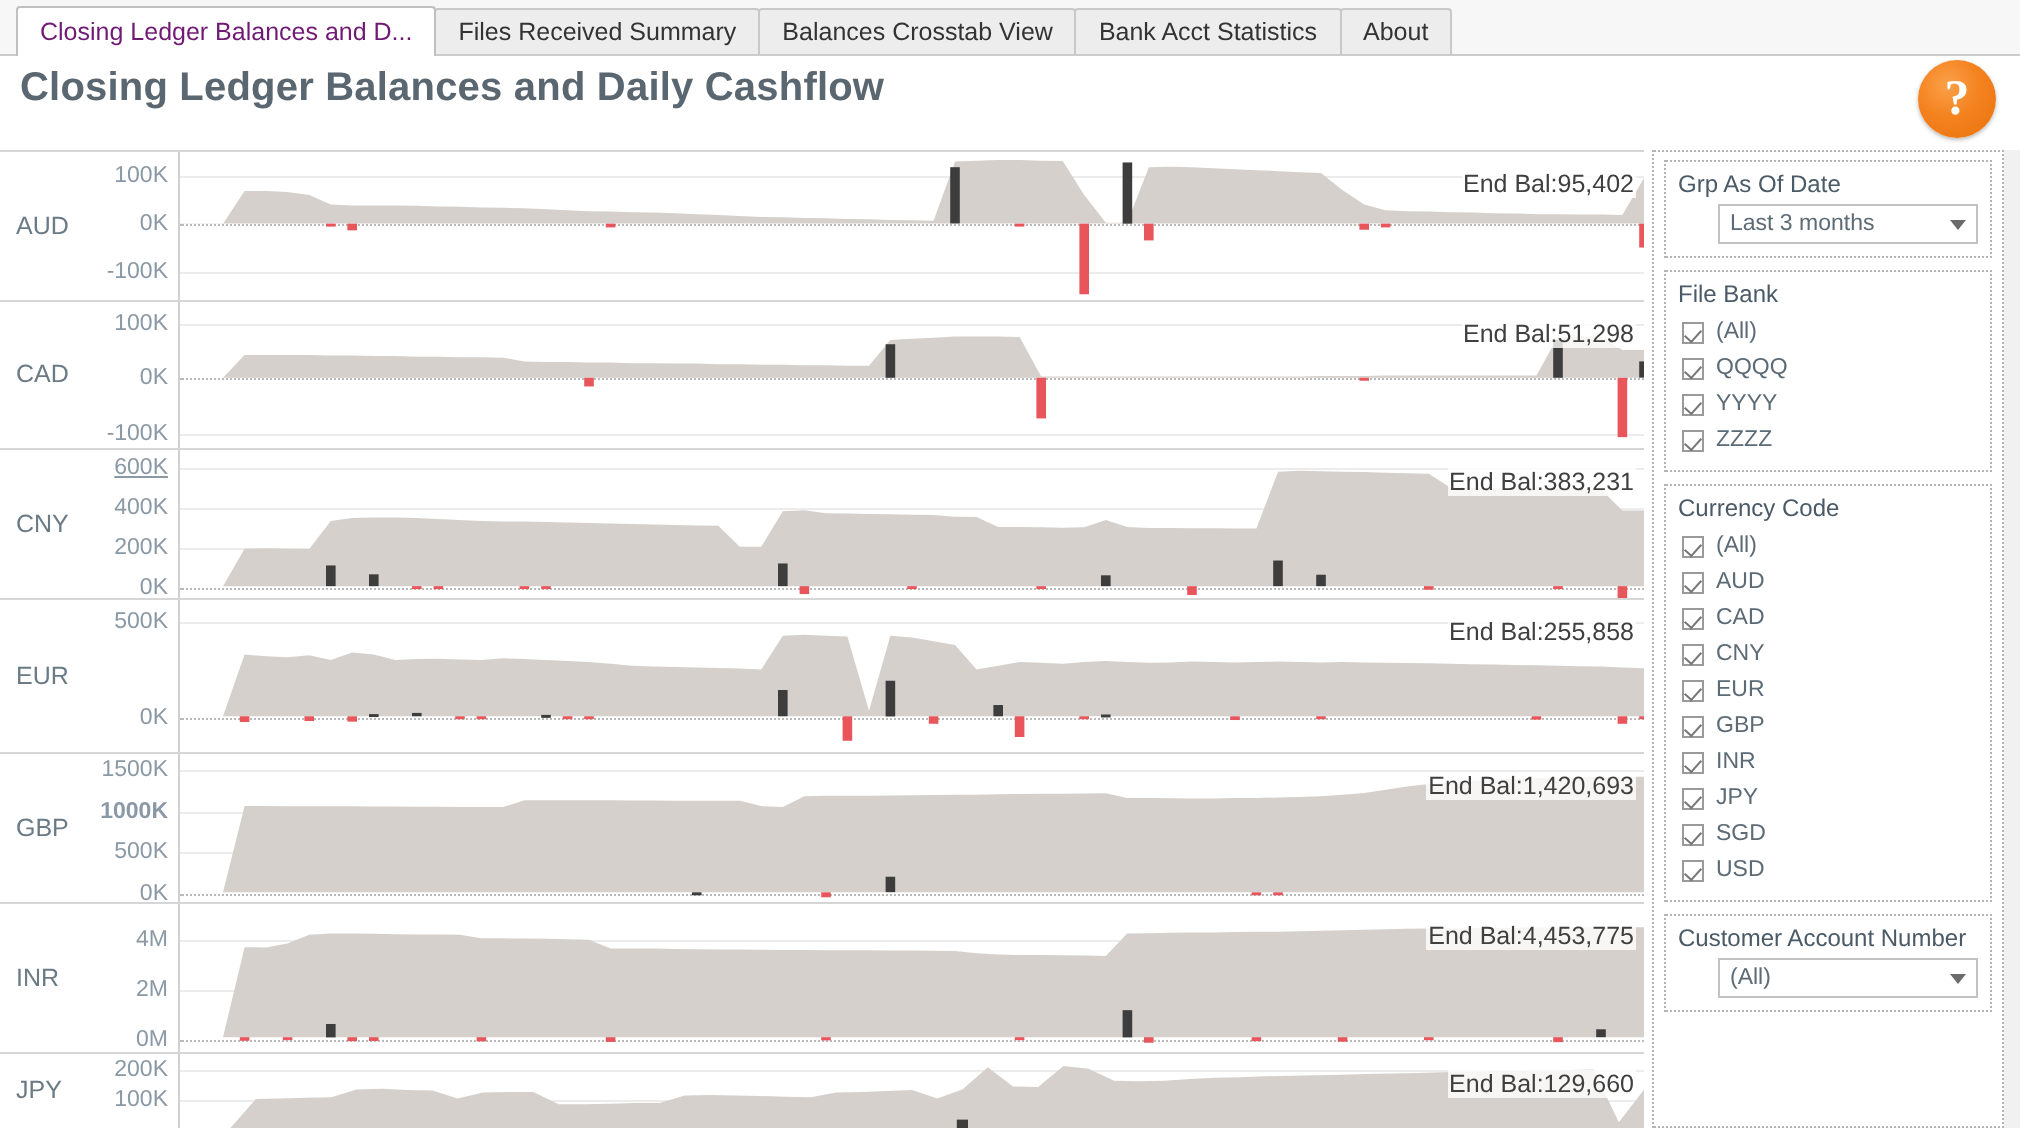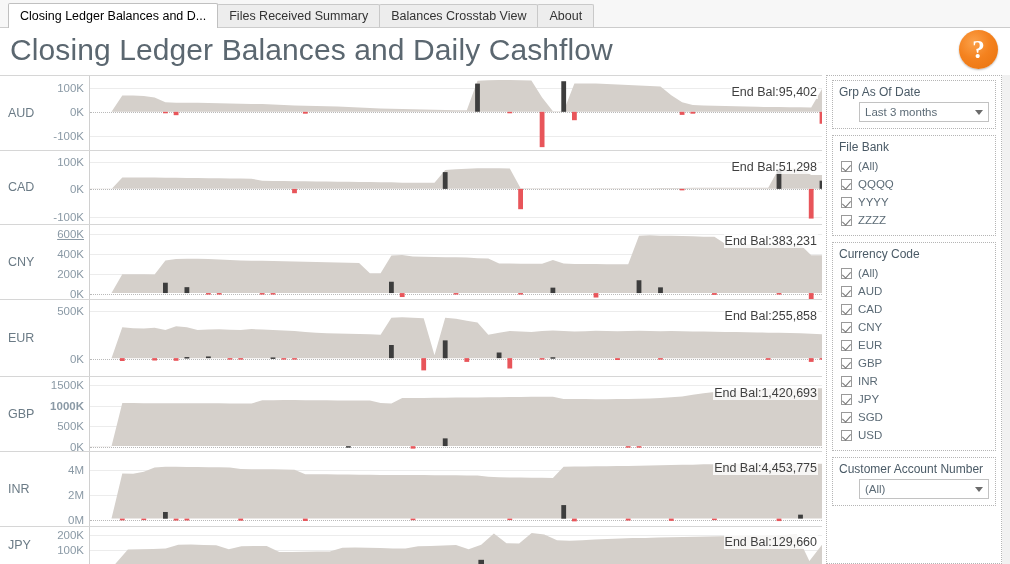--- a/index.html
+++ b/index.html
@@ -30,40 +30,40 @@
     background: #ededed;
     border: 1px solid #c9c9c9;
     border-bottom: none;
     margin-right: -1px;
     white-space: nowrap;
     cursor: pointer;
     border-radius: 2px 2px 0 0;
   }
   .tab.active {
     background: #ffffff;
-    color: #000000;
+    color: #701a75;
     height: 25px;
     line-height: 24px;
     position: relative;
     z-index: 3;
     border-color: #c0c0c0;
     margin-bottom: -1px;
   }
 
   
   #titlerow {
     height: 47px;
     position: relative;
     background: #ffffff;
   }
   #dash-title {
     position: absolute;
     left: 10px; top: 5px;
-    font-size: 30px;
-    font-weight: 400;
+    font-size: 20px;
+    font-weight: 700;
     color: #5b6770;
     letter-spacing: .1px;
     white-space: nowrap;
   }
   #help-btn {
     position: absolute;
     right: 12px; top: 2px;
     width: 39px; height: 39px;
     border-radius: 50%;
     background: radial-gradient(circle at 38% 32%, #fba14a 0%, #f4821f 45%, #e8720d 100%);
@@ -243,20 +243,21 @@
     cursor: pointer;
   }
 </style>
 </head>
 <body>
 
 <div id="tabstrip">
     <div class="tab active">Closing Ledger Balances and D...</div>
     <div class="tab">Files Received Summary</div>
     <div class="tab">Balances Crosstab View</div>
+    <div class="tab">Bank Acct Statistics</div>
     <div class="tab">About</div>
   </div>
 
 <div id="titlerow">
   <div id="dash-title">Closing Ledger Balances and Daily Cashflow</div>
   <div id="help-btn">
     <span>?</span>
   </div>
 </div>
 

